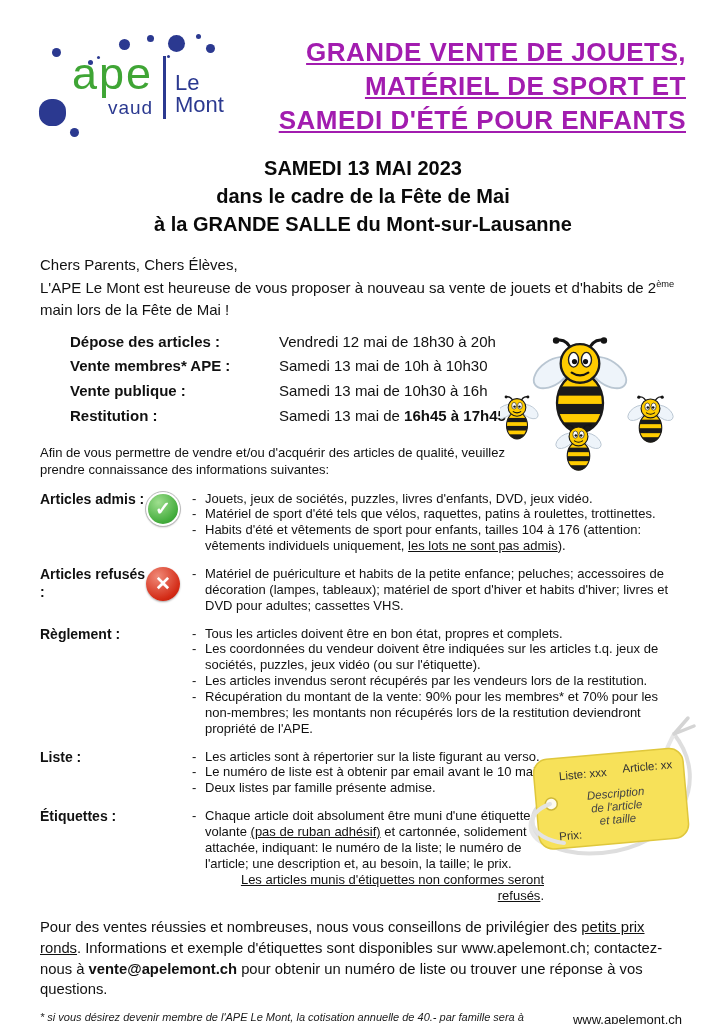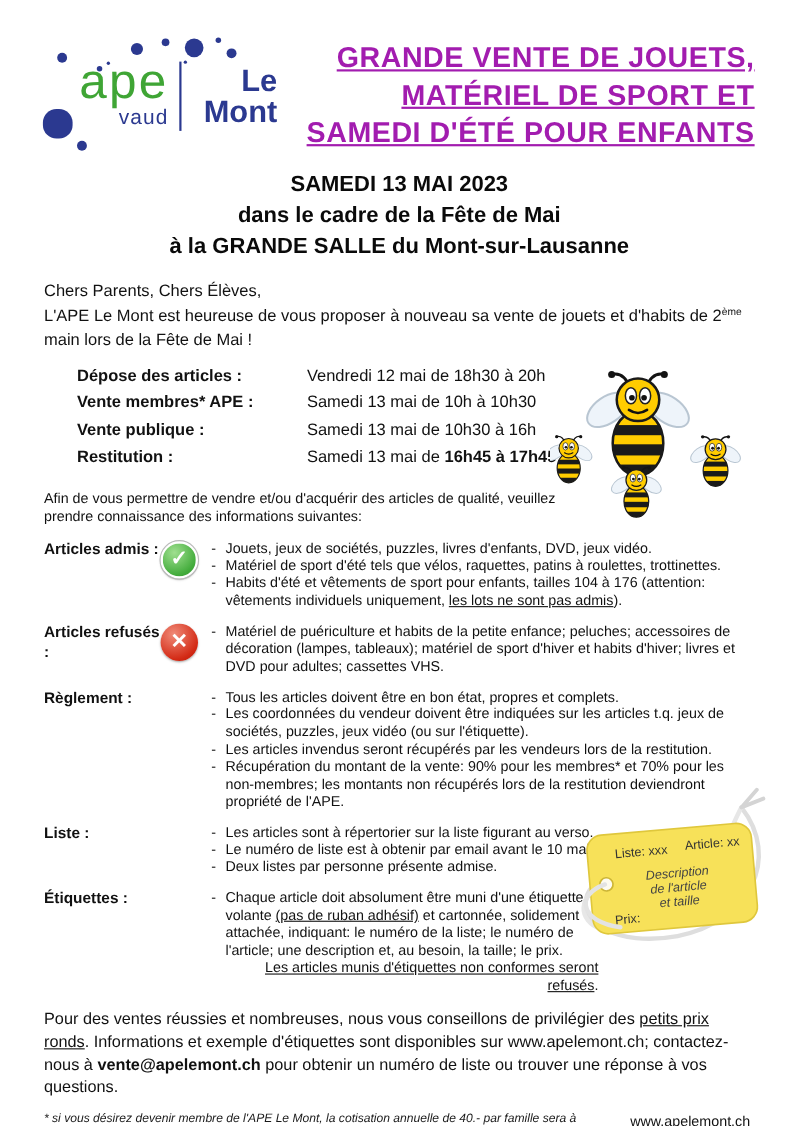--- a/index.html
+++ b/index.html
@@ -14,21 +14,21 @@
   .splat { position:absolute; left:12px; top:22px; width:9px; height:9px; border-radius:50%;
     background:#2b3990;
     box-shadow: 34px 10px 0 -2px #2b3990, 68px -8px 0 1px #2b3990, 94px -14px 0 -1px #2b3990,
       120px -9px 0 4px #2b3990, 142px -16px 0 -2px #2b3990, 154px -4px 0 0 #2b3990,
       -4px 60px 0 9px #2b3990, 18px 80px 0 0 #2b3990, 42px 5px 0 -3px #2b3990, 112px 4px 0 -3px #2b3990; }
   .logo-main { position:absolute; left:32px; top:28px; display:flex; align-items:stretch; }
   .logo-col { display:flex; flex-direction:column; align-items:flex-end; }
   .logo-ape { font-size:45px; line-height:0.88; color:#3fa535; letter-spacing:2px; }
   .logo-vaud { font-size:19px; color:#2b3990; margin-top:3px; letter-spacing:1px; }
   .logo-bar { width:3px; background:#2b3990; margin:2px 9px 0 10px; }
-  .logo-lemont { align-self:flex-end; font-size:28px; font-weight:700; color:#2b3990; line-height:1; padding-bottom:3px;text-align:right; }
+  .logo-lemont { align-self:flex-end; font-size:22px; font-weight:400; color:#2b3990; line-height:1; padding-bottom:3px; }
   .title { flex:1; margin-top:10px; text-align:right; font-weight:700; font-size:26px;
     line-height:1.3; letter-spacing:0.5px; color:#a21caf;text-decoration:underline; }
   
   .event { margin-top:12px; text-align:center; font-weight:700; font-size:20px; line-height:1.4; color:#0a0a0a; }
   
   .greeting { margin-top:16px; font-size:15px; line-height:1.5; }
   sup { font-size:0.62em; vertical-align:super; line-height:0; }
   
   .schedule { position:relative; margin:8px 0 0 30px; font-size:15px; line-height:1.65; }
   .sched-row { display:flex;gap:17px; }
@@ -184,21 +184,21 @@
       <div class="bullet"><span>Récupération du montant de la vente: 90% pour les membres* et 70% pour les non-membres; les montants non récupérés lors de la restitution deviendront propriété de l'APE.</span></div>
     </div>
   </div>
 
   <div class="section">
     <div class="sec-label">Liste :</div>
     <div></div>
     <div>
       <div class="bullet"><span>Les articles sont à répertorier sur la liste figurant au verso.</span></div>
       <div class="bullet"><span>Le numéro de liste est à obtenir par email avant le 10 mai à vente@apelemont.ch.</span></div>
-      <div class="bullet"><span>Deux listes par personne présente admise.</span></div>
+      <div class="bullet"><span>Deux listes par famille présente admise.</span></div>
     </div>
   </div>
 
   <div class="section">
     <div class="sec-label">Étiquettes :</div>
     <div></div>
     <div class="etq-flex">
       <div class="etq-text">
         <div class="bullet"><span>Chaque article doit absolument être muni d'une étiquette volante </span><span class="u">(pas de ruban adhésif)</span><span> et cartonnée, solidement attachée, indiquant: le numéro de la liste; le numéro de l'article; une description et, au besoin, la taille; le prix.</span></div>
         <div class="nodash"><span class="u">Les articles munis d'étiquettes non conformes seront refusés</span><span>.</span></div>

